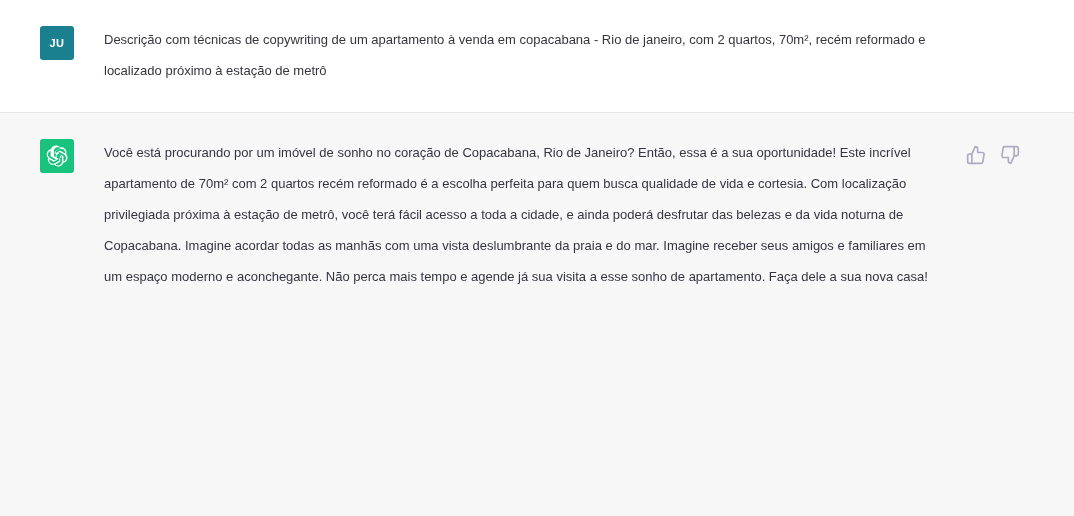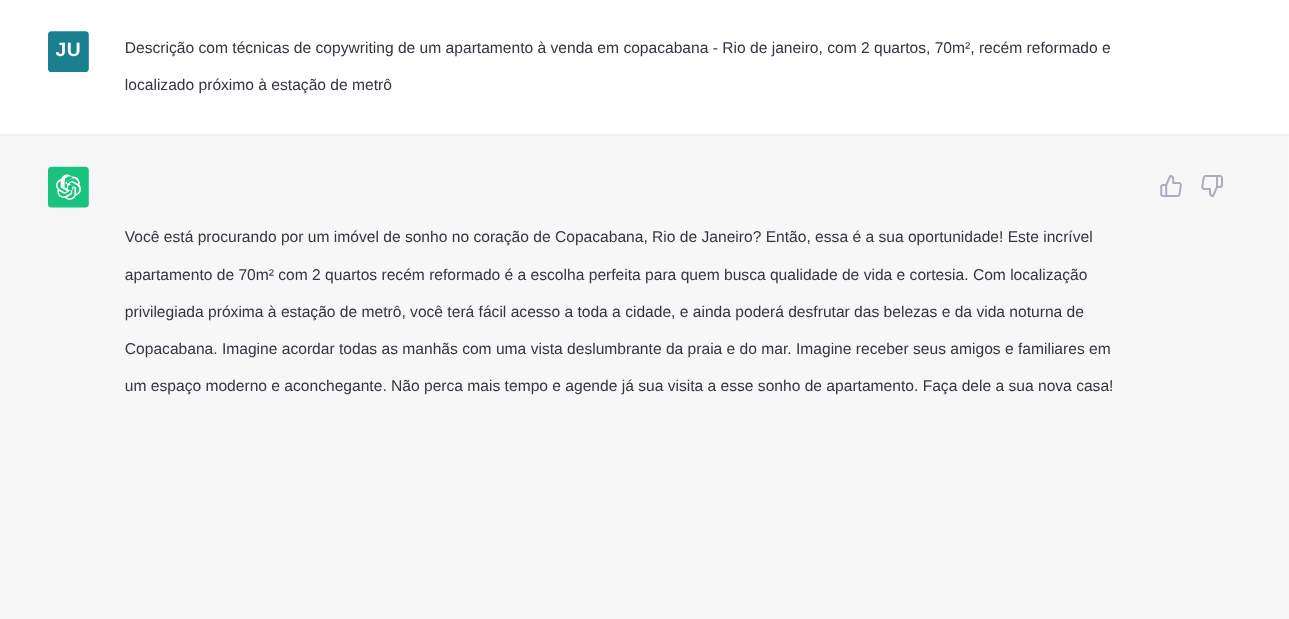--- a/index.html
+++ b/index.html
@@ -47,21 +47,21 @@
     flex: 0 0 34px;
     border-radius: 3px;
     display: flex;
     align-items: center;
     justify-content: center;
     margin-top: 2px;
   }
   .avatar-user {
     background: #1a7f8e;
     color: #ffffff;
-    font-size: 16px;
+    font-size: 11px;
     font-weight: bold;
     letter-spacing: 0.5px;
   }
   .avatar-assistant {
     background: #19c37d;
     color: #ffffff;
   }
   .avatar-assistant svg {
     display: block;
   }
@@ -76,21 +76,20 @@
     line-height: 31px;
     color: #343541;
     white-space: pre-wrap;
     word-wrap: break-word;
   }
   .text-user {
     max-width: 870px;
   }
   .text-assistant {
     max-width: 840px;
-    margin-top: 45px;
   }
   .actions {
     flex: 0 0 auto;
     display: flex;
     gap: 14px;
     align-items: flex-start;
     padding-top: 8px;
     padding-right: 30px;
   }
   .action-btn {

